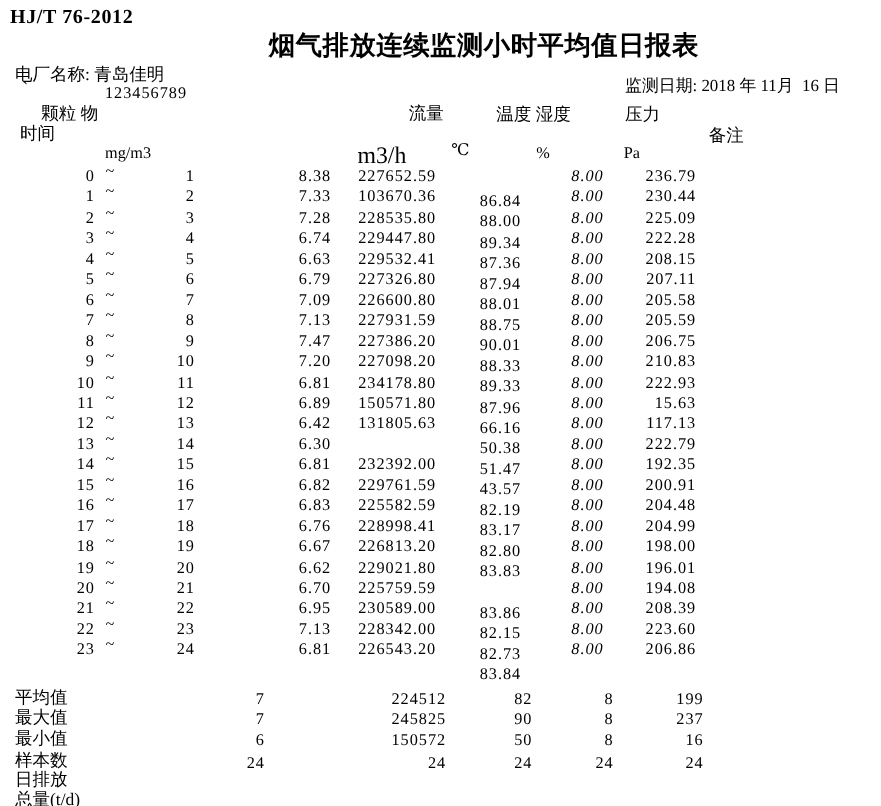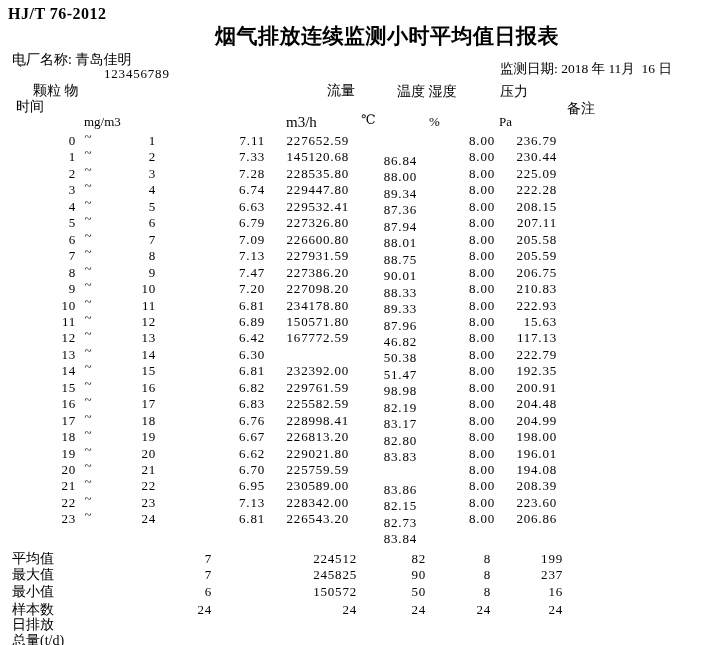--- a/index.html
+++ b/index.html
@@ -3,45 +3,45 @@
 <meta charset="utf-8">
 <style>
   html,body{margin:0;padding:0;background:#fff;}
   .page{position:relative;width:705px;height:645px;background:#ffffff;color:#000;
         font-family:"Liberation Serif","DejaVu Serif",serif;overflow:hidden;}
   .abs{position:absolute;white-space:pre;}
   .std{left:8px;top:5px;font-size:16px;font-weight:bold;letter-spacing:0.5px;}
   .title{left:215px;top:22px;font-size:21px;font-weight:bold;letter-spacing:0.5px;}
   .plant{left:12px;top:51px;font-size:14px;}
   .mark{left:18px;top:62px;font-size:13px;}
-  .code{left:84px;top:66px;font-size:13px;letter-spacing:0.8px;margin-left:20px;}
+  .code{left:84px;top:66px;font-size:13px;letter-spacing:0.8px;}
   .date{left:500px;top:60px;font-size:13.5px;}
   .h-pm{left:33px;top:82px;font-size:14px;}
   .h-flow{left:327px;top:82px;font-size:14px;}
   .h-th{left:397px;top:83px;font-size:14px;}
   .h-pres{left:500px;top:83px;font-size:14px;}
   .h-time{left:16px;top:98px;font-size:14px;}
   .h-remark{left:567px;top:100px;font-size:14px;}
   .u-pm{left:84px;top:114px;font-size:13px;}
-  .u-flow{left:286px;top:114px;font-size:15px;}
+  .u-flow{left:286px;top:114px;font-size:19px;}
   .u-temp{left:361px;top:112px;font-size:13px;}
   .u-hum{left:429px;top:114px;font-size:13px;}
   .u-pres{left:499px;top:114px;font-size:13px;}
   #hourly{position:absolute;left:0;top:132px;width:705px;height:396px;}
   #summary{position:absolute;left:0;top:526px;width:705px;height:119px;margin-top:24px;}
   .trow{position:absolute;left:0;width:705px;height:17px;line-height:17px;
         font-size:13px;letter-spacing:0.8px;}
   .cell{position:absolute;top:0;text-align:right;}
   .c-hstart{left:0;width:76px;}
   .c-tilde{left:81px;width:14px;top:-4px;text-align:center;letter-spacing:0;}
   .c-hend{left:0;width:156px;}
   .c-pm{left:0;width:265px;}
   .c-flow{left:0;width:349px;}
   .c-temp{left:0;width:417px;margin-top:20px;}
-  .c-hum{left:12px;width:483px;}
+  .c-hum{left:0;width:483px;font-style:italic;}
   .c-pres{left:0;width:557px;}
   .s-label{position:absolute;left:12px;top:0;font-size:14px;letter-spacing:0;white-space:pre;}
   .s-pm{left:0;width:212px;}
   .s-flow{left:0;width:357px;}
   .s-temp{left:0;width:426px;}
   .s-hum{left:0;width:491px;}
   .s-pres{left:0;width:563px;}
 </style>
 </head>
 <body>
@@ -65,32 +65,32 @@
   <div class="abs u-flow">m3/h</div>
   <div class="abs u-temp">℃</div>
   <div class="abs u-hum">%</div>
   <div class="abs u-pres">Pa</div>
 
   <div id="hourly">
       <div class="trow" style="top: 0px;">
         <span class="cell c-hstart">0</span>
         <span class="cell c-tilde">~</span>
         <span class="cell c-hend">1</span>
-        <span class="cell c-pm">7.11</span>
+        <span class="cell c-pm">8.38</span>
         <span class="cell c-flow">227652.59</span>
         <span class="cell c-temp">86.84</span>
         <span class="cell c-hum">8.00</span>
         <span class="cell c-pres">236.79</span>
       </div>
       <div class="trow" style="top: 16.45px;">
         <span class="cell c-hstart">1</span>
         <span class="cell c-tilde">~</span>
         <span class="cell c-hend">2</span>
         <span class="cell c-pm">7.33</span>
-        <span class="cell c-flow">145120.68</span>
+        <span class="cell c-flow">103670.36</span>
         <span class="cell c-temp">88.00</span>
         <span class="cell c-hum">8.00</span>
         <span class="cell c-pres">230.44</span>
       </div>
       <div class="trow" style="top: 32.9px;">
         <span class="cell c-hstart">2</span>
         <span class="cell c-tilde">~</span>
         <span class="cell c-hend">3</span>
         <span class="cell c-pm">7.28</span>
         <span class="cell c-flow">228535.80</span>
@@ -177,50 +177,50 @@
         <span class="cell c-temp">87.96</span>
         <span class="cell c-hum">8.00</span>
         <span class="cell c-pres">222.93</span>
       </div>
       <div class="trow" style="top: 180.95px;">
         <span class="cell c-hstart">11</span>
         <span class="cell c-tilde">~</span>
         <span class="cell c-hend">12</span>
         <span class="cell c-pm">6.89</span>
         <span class="cell c-flow">150571.80</span>
-        <span class="cell c-temp">46.82</span>
+        <span class="cell c-temp">66.16</span>
         <span class="cell c-hum">8.00</span>
         <span class="cell c-pres">15.63</span>
       </div>
       <div class="trow" style="top: 197.4px;">
         <span class="cell c-hstart">12</span>
         <span class="cell c-tilde">~</span>
         <span class="cell c-hend">13</span>
         <span class="cell c-pm">6.42</span>
-        <span class="cell c-flow">167772.59</span>
+        <span class="cell c-flow">131805.63</span>
         <span class="cell c-temp">50.38</span>
         <span class="cell c-hum">8.00</span>
         <span class="cell c-pres">117.13</span>
       </div>
       <div class="trow" style="top: 213.85px;">
         <span class="cell c-hstart">13</span>
         <span class="cell c-tilde">~</span>
         <span class="cell c-hend">14</span>
         <span class="cell c-pm">6.30</span>
         <span class="cell c-temp">51.47</span>
         <span class="cell c-hum">8.00</span>
         <span class="cell c-pres">222.79</span>
       </div>
       <div class="trow" style="top: 230.3px;">
         <span class="cell c-hstart">14</span>
         <span class="cell c-tilde">~</span>
         <span class="cell c-hend">15</span>
         <span class="cell c-pm">6.81</span>
         <span class="cell c-flow">232392.00</span>
-        <span class="cell c-temp">98.98</span>
+        <span class="cell c-temp">43.57</span>
         <span class="cell c-hum">8.00</span>
         <span class="cell c-pres">192.35</span>
       </div>
       <div class="trow" style="top: 246.75px;">
         <span class="cell c-hstart">15</span>
         <span class="cell c-tilde">~</span>
         <span class="cell c-hend">16</span>
         <span class="cell c-pm">6.82</span>
         <span class="cell c-flow">229761.59</span>
         <span class="cell c-temp">82.19</span>

